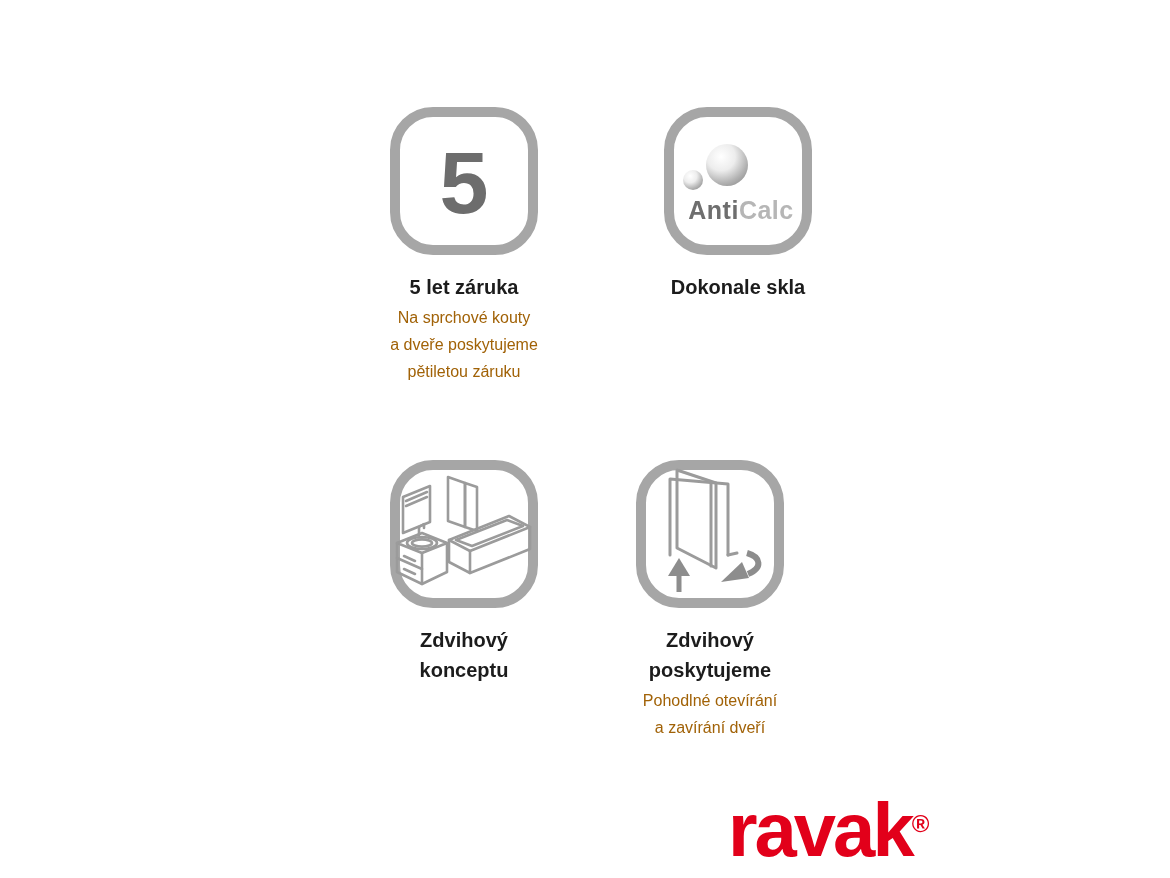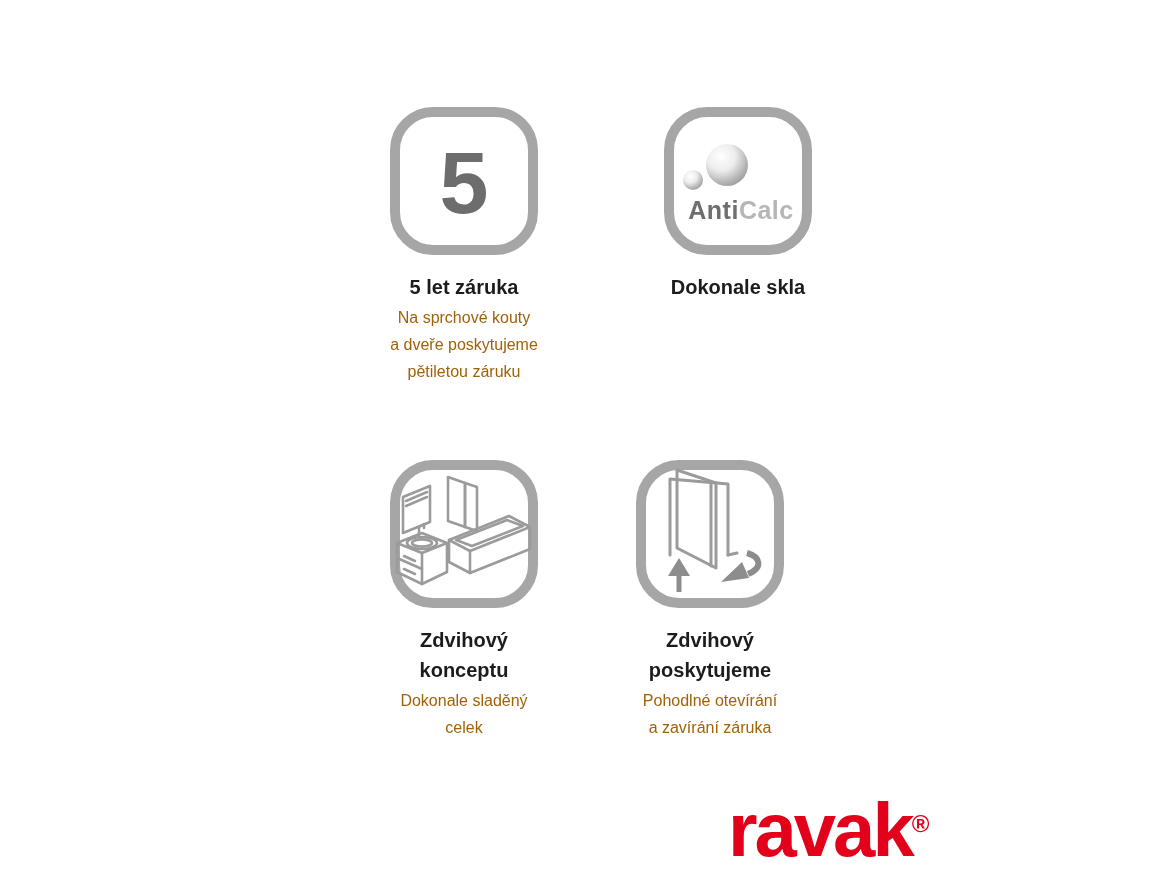--- a/index.html
+++ b/index.html
@@ -91,22 +91,20 @@
         <path d="M77,25 L89,29 L89,73 L77,69 Z"></path>
 
         <path d="M61,82 L121,58 L142,69 L82,93 Z"></path>
         <path d="M68,82 L119,62 L135,68 L84,88 Z"></path>
         <path d="M61,82 L61,104 L82,115 L82,93"></path>
         <path d="M82,115 L142,91 L142,69"></path>
       </g>
     </svg>
     <h3 class="feature-title">Zdvihový
 konceptu</h3>
-    <p class="feature-sub">Dokonale sladěný
-celek</p>
   </section>
 
   <section class="cell cell-r2r">
     <svg class="badge" viewBox="0 0 152 152">
       <rect x="7" y="7" width="138" height="138" rx="38" fill="#ffffff" stroke="#a6a6a6" stroke-width="10"></rect>
       <g stroke="#9b9b9b" stroke-width="3" fill="none" stroke-linejoin="round" stroke-linecap="round">
 
         <path d="M36,97 L36,21 L94,26 L94,97"></path>
         <path d="M94,97 L103,95"></path>
 
@@ -116,20 +114,20 @@
       <g fill="#8d8d8d" stroke="none">
         <polygon points="45,100 34,118 56,118"></polygon>
         <rect x="42.5" y="116" width="5" height="18"></rect>
       </g>
       <path d="M113,95 C127,99 129,110 114,116" stroke="#8d8d8d" stroke-width="6" fill="none"></path>
       <polygon points="87,124 108,104 115,120" fill="#8d8d8d"></polygon>
     </svg>
     <h3 class="feature-title">Zdvihový
 poskytujeme</h3>
     <p class="feature-sub">Pohodlné otevírání
-a zavírání záruka</p>
+a zavírání dveří</p>
   </section>
 
   <div class="logo" style="color: rgb(226, 0, 26);">
     <span>ravak</span><span class="reg">®</span>
   </div>
 
 </div>
 
 </body></html>

